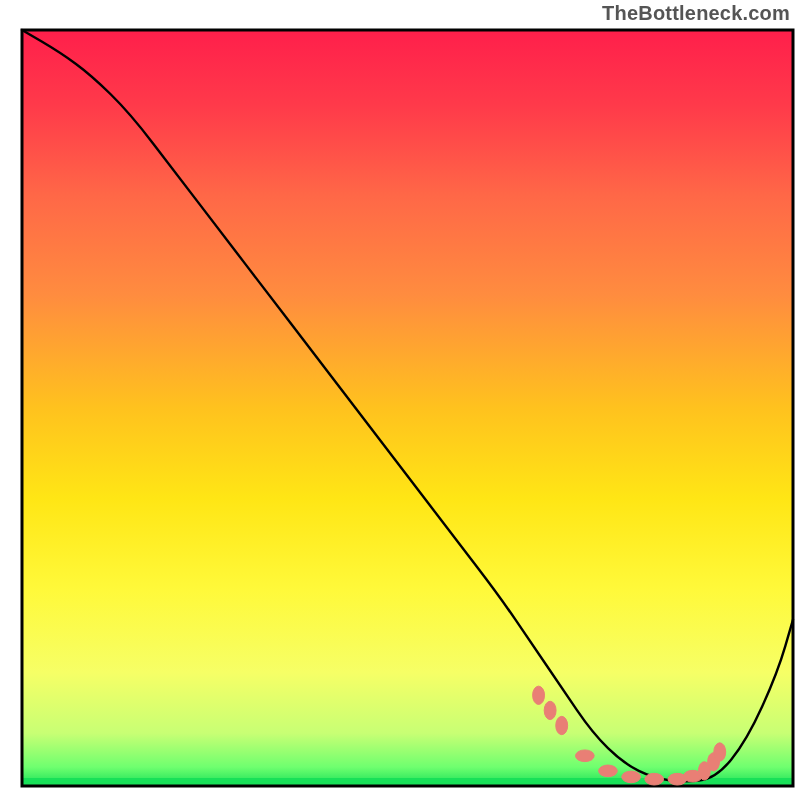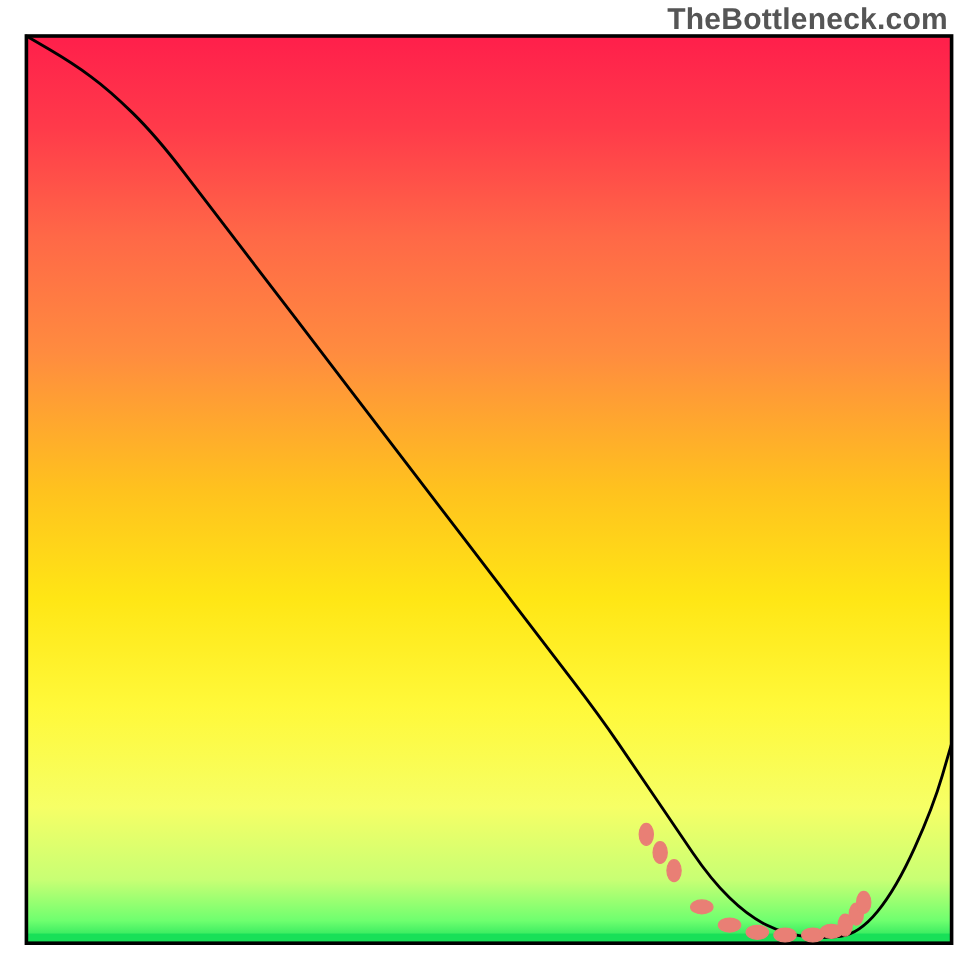--- a/index.html
+++ b/index.html
@@ -13,21 +13,21 @@
   }
   .stage {
     position: relative;
     width: 800px;
     height: 800px;
   }
   .watermark {
     position: absolute;
     top: 2px;
     right: 10px;
-    font-size: 25px;
+    font-size: 20px;
     font-weight: 600;
     color: #555;
     letter-spacing: 0.2px;
     user-select: none;
   }
   svg {
     display: block;
   }
 </style>
 </head>

